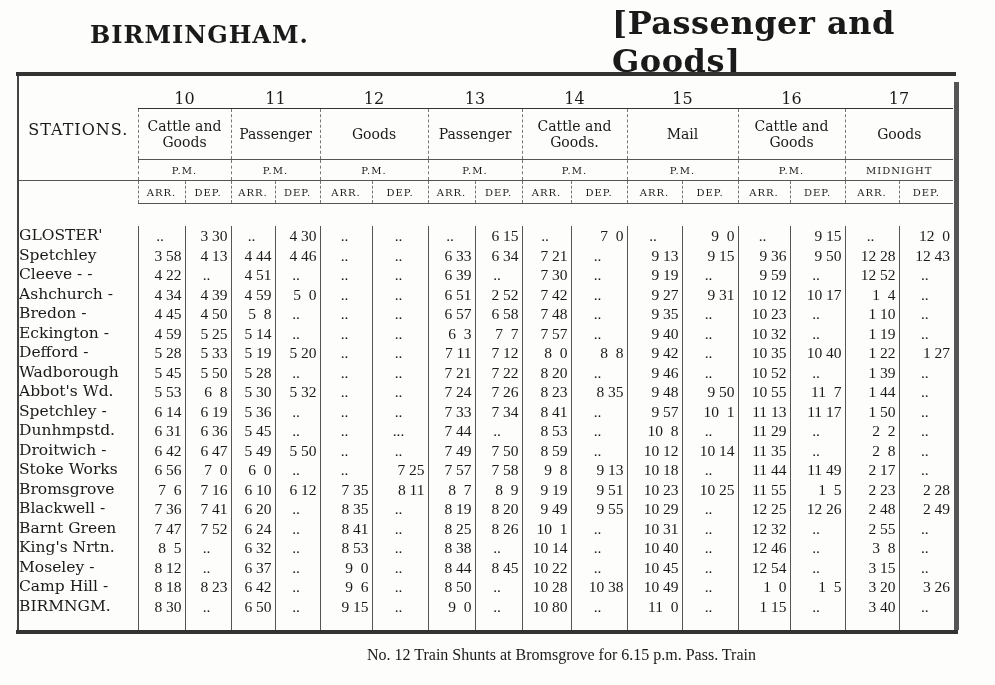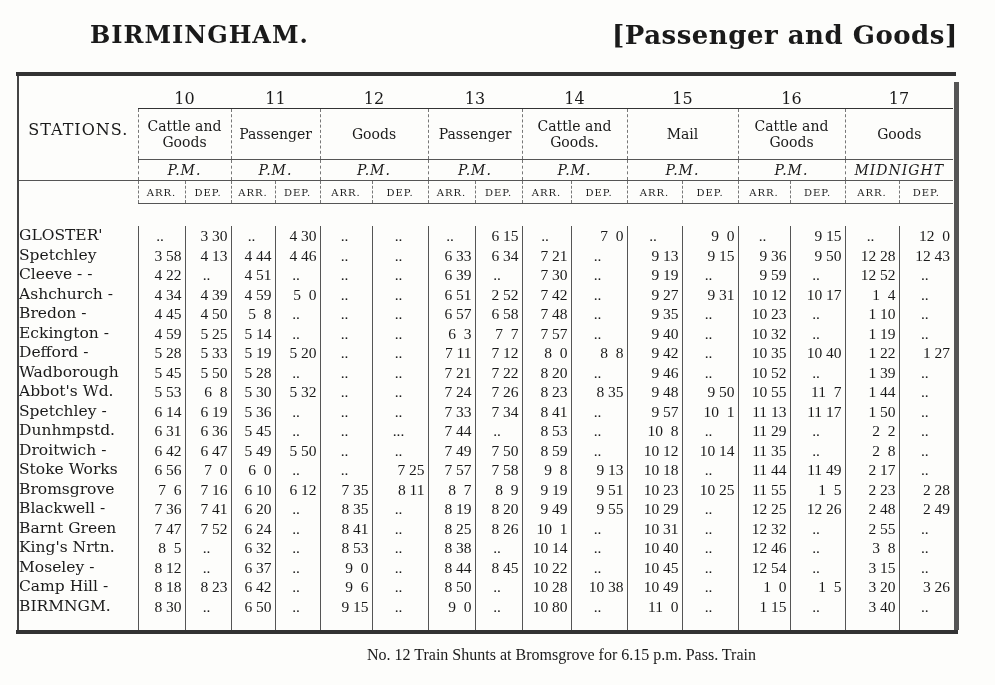--- a/index.html
+++ b/index.html
@@ -1,31 +1,31 @@
 <!DOCTYPE html>
 <html><head>
 <meta charset="utf-8">
 <style>
   html, body { margin:0; padding:0; background:#fdfdfb; }
   body { width:995px; height:685px; position:relative; overflow:hidden;
          font-family:"DejaVu Serif","Liberation Serif",serif; color:#1a1a1a; }
   .title-left { position:absolute; left:90px; top:20px; font-size:24px; font-weight:bold;
                 letter-spacing:1px; font-family:"DejaVu Serif",serif; }
-  .title-right { position:absolute; left:612px; top:20px; font-size:26px; font-weight:bold;
+  .title-right { position:absolute; left:612px; top:4px; font-size:32px; font-weight:bold;
                  font-family:"DejaVu Serif",serif; letter-spacing:0.5px; }
   .rule-top { position:absolute; left:16px; top:72px; width:940px; height:4px; background:#333; }
   .rule-bottom { position:absolute; left:16px; top:630px; width:942px; height:4px; background:#333; }
   .left-edge { position:absolute; left:17px; top:76px; width:2px; height:554px; background:#444; }
   .right-edge { position:absolute; left:954px; top:82px; width:5px; height:548px; background:#555; }
   table.tt { position:absolute; left:19px; top:78px; border-collapse:collapse; table-layout:fixed;
              font-family:"DejaVu Serif","Liberation Serif",serif; }
   table.tt td, table.tt th { padding:0; font-weight:normal; }
   .num-row th { font-size:16px; font-weight:bold; height:30px; vertical-align:bottom; border-bottom:1px solid #333; }
   .type-row th { font-size:14px; height:50px; line-height:16px; border-left:1px dashed #777; }
-  .pm-row th { font-size:14px; height:20px; letter-spacing:1px; border-top:1px solid #555; border-left:1px dashed #777;font-style:italic; }
+  .pm-row th { font-size:10px; height:20px; letter-spacing:1px; border-top:1px solid #555; border-left:1px dashed #777; }
   .ad-row th { font-size:10px; height:22px; letter-spacing:1px; border-top:1px solid #555; border-bottom:1px solid #555; border-left:1px dashed #777; }
   .stations-head { font-size:13px; letter-spacing:1px; text-align:center; border-bottom:1px solid #555; }
   .st { font-size:15.5px; height:19.5px; line-height:19.5px; white-space:nowrap; padding-left:2px; }
   .t { font-size:15.5px; height:19.5px; line-height:19.5px; text-align:right; padding-right:3px !important;
        white-space:pre; border-left:1px solid #555; font-family:"Liberation Serif","DejaVu Serif",serif; }
   .spacer td { height:22px; }
   .footnote { position:absolute; left:367px; top:646px; font-size:16px; font-family:"Liberation Serif",serif; }
 </style>
 </head>
 <body>

